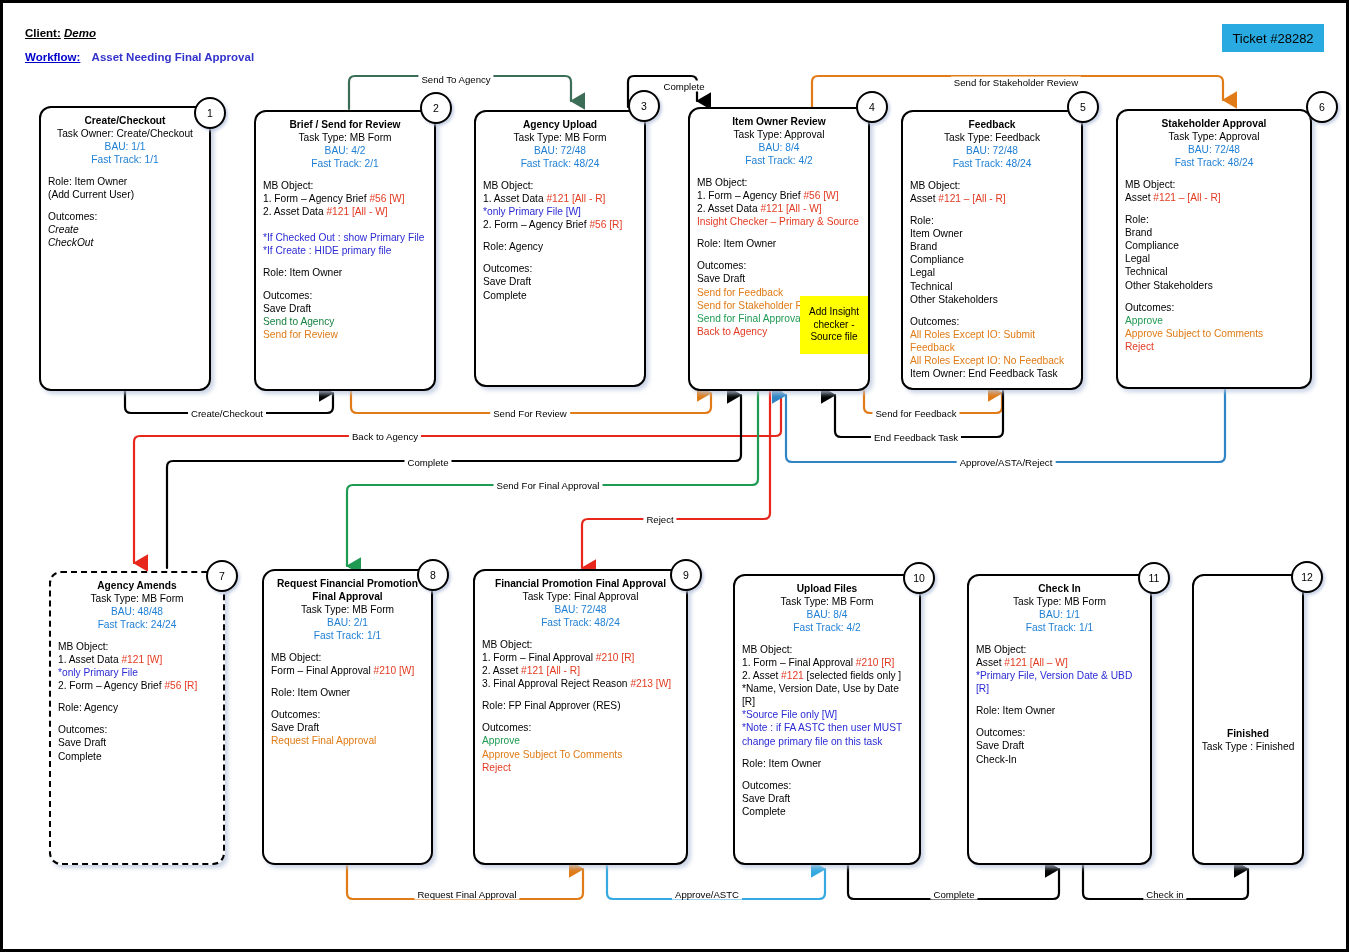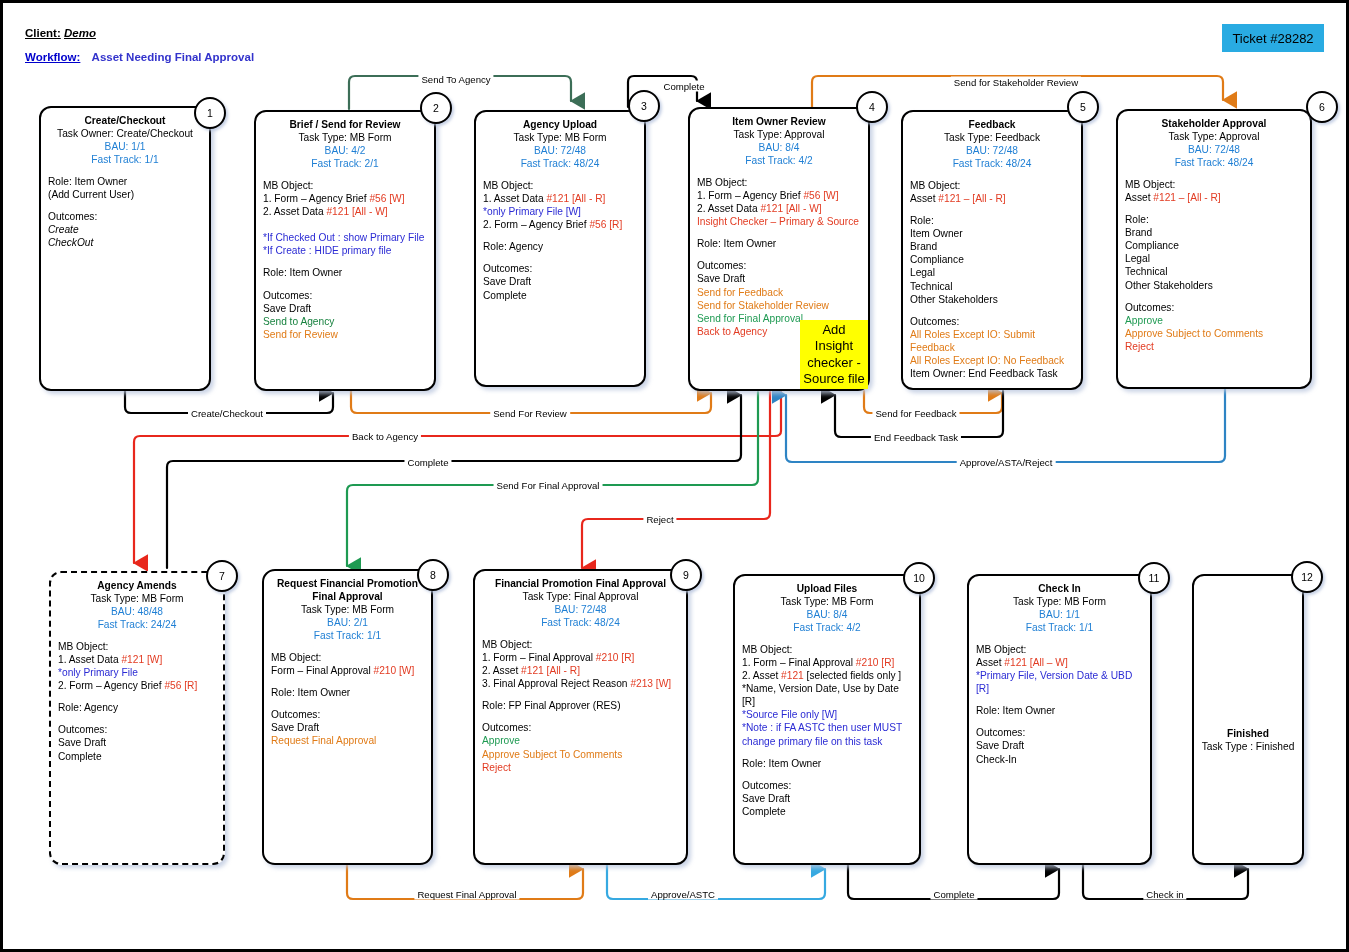--- a/index.html
+++ b/index.html
@@ -74,27 +74,26 @@
     display:flex; align-items:center; justify-content:center;
     font-size:10.5px; color:#000;
     z-index:5;
   }
   
   #sticky-note {
     position:absolute;
     left:797px; top:293px;
     width:68px;
     background:#FFFF00;
-    font-size:13px;
+    font-size:10px;
     line-height:1.25;
     text-align:center;
-    padding:2px 2px;
+    padding:10px 2px;
     color:#000;
     z-index:6;
-    margin-top:24px;
   }
   
   .elabel {
     position:absolute;
     font-size:9.6px;
     color:#000;
     background:#ffffff;
     padding:0 3px;
     white-space:nowrap;
     transform:translate(-50%,-50%);
@@ -185,21 +184,21 @@
   <div class="elabel" style="left:527px;  top:410px;">Send For Review</div>
   <div class="elabel" style="left:913px;  top:410px;">Send for Feedback</div>
   <div class="elabel" style="left:382px;  top:433px;">Back to Agency</div>
   <div class="elabel" style="left:913px;  top:434px;">End Feedback Task</div>
   <div class="elabel" style="left:425px;  top:459px;">Complete</div>
   <div class="elabel" style="left:1003px; top:459px;">Approve/ASTA/Reject</div>
   <div class="elabel" style="left:545px;  top:482px;">Send For Final Approval</div>
   <div class="elabel" style="left:657px;  top:516px;">Reject</div>
 
   <div class="elabel" style="left:464px;  top:891px;">Request Final Approval</div>
-  <div class="elabel" style="left:680px;  top:891px;">Approve/ASTC</div>
+  <div class="elabel" style="left:704px;  top:891px;">Approve/ASTC</div>
   <div class="elabel" style="left:951px;  top:891px;">Complete</div>
   <div class="elabel" style="left:1162px; top:891px;">Check in</div>
 
   <div class="task" id="task-1" style="left:36px;   top:103px; width:172px; height:285px;">
       <div>
         <div class="title">Create/Checkout</div>
         <div class="ttype">Task Owner: Create/Checkout</div>
         <div class="bau">BAU: 1/1</div>
         <div class="ft">Fast Track: 1/1</div>
         <div class="sec">

